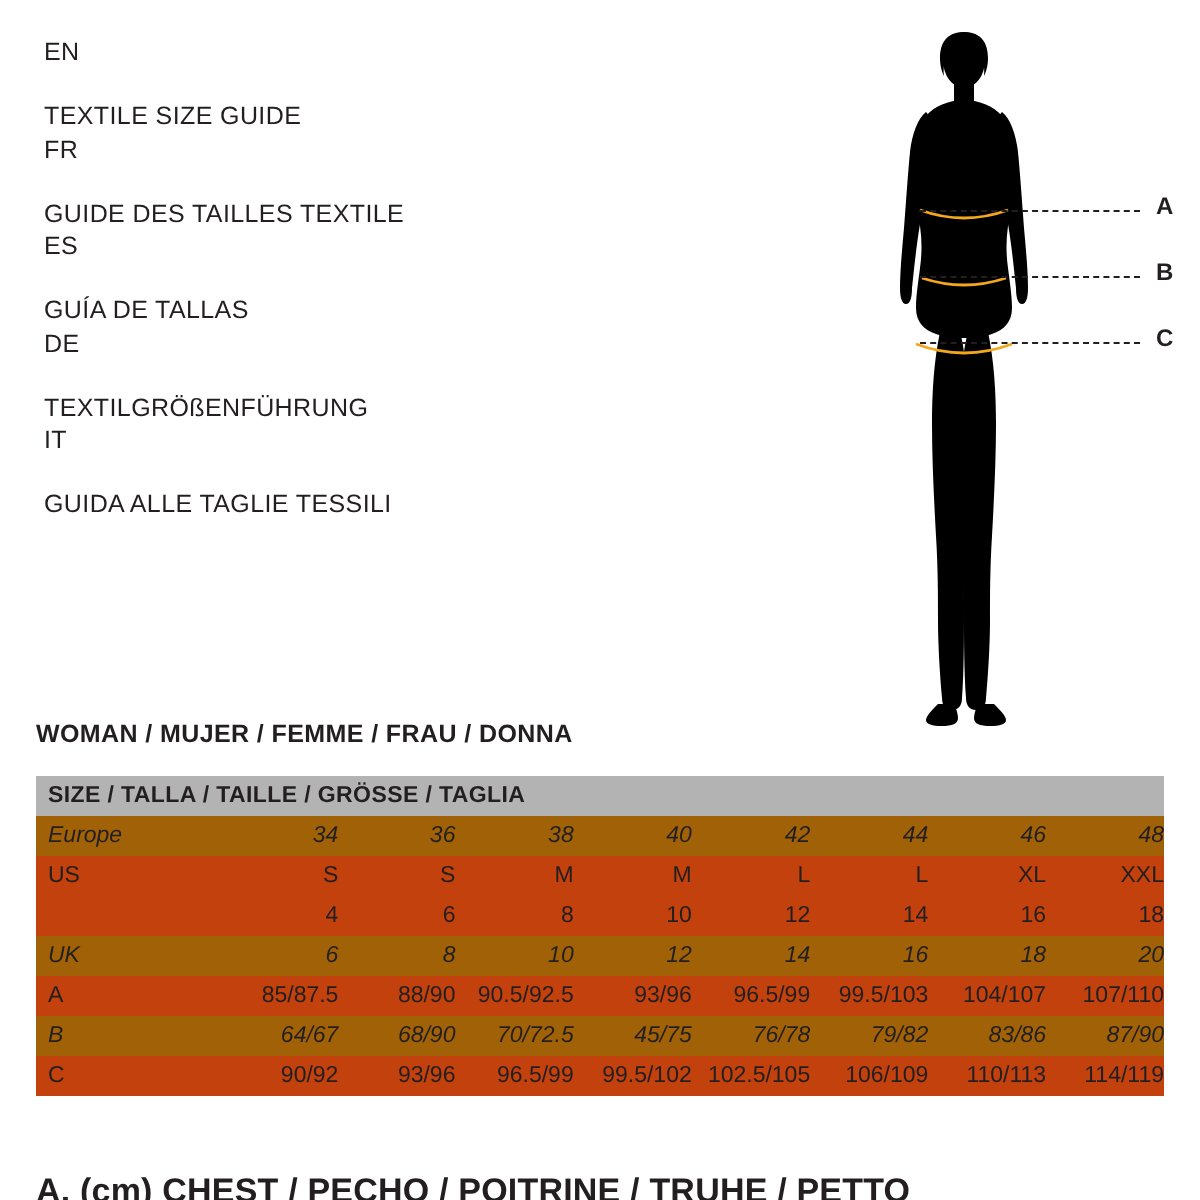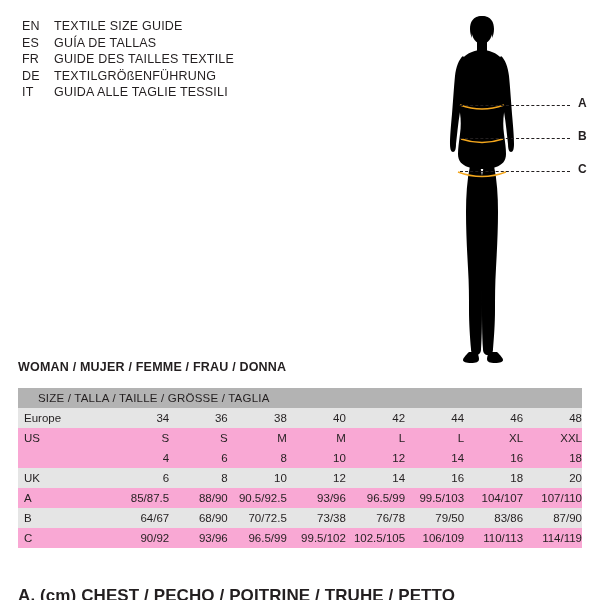--- a/index.html
+++ b/index.html
@@ -28,20 +28,21 @@
     left: 22px;
     top: 18px;
     width: 330px;
   }
   .lang-row {
     display: flex;
     align-items: baseline;
     font-size: 12.5px;
     line-height: 16.5px;
     letter-spacing: 0.2px;
+    flex-direction: column;
   }
   .lang-code {
     width: 32px;
     flex: 0 0 32px;
     font-size: 12.5px;
   }
   .lang-text {
     flex: 1 1 auto;
     font-size: 12.5px;
   }
@@ -101,30 +102,31 @@
     font-size: 11.5px;
   }
   .size-table td {
     padding: 2px 0 2px 0;
     height: 16px;
     line-height: 15px;
     color: #231f20;
   }
   .size-table tr.header-row td {
     background: #b3b3b3;
-    font-weight: normal;
+    font-weight: bold;
     font-size: 11.5px;
-    padding-left: 20px;
+    padding-left: 6px;
     letter-spacing: 0.2px;
   }
   .size-table tr.shade td {
-    background: #e5e5e5;
+    background: #a16207;
+    font-style: italic;
   }
   .size-table tr.plain td {
-    background: #f9a8d4;
+    background: #c2410c;
   }
   .size-table td.label-col {
     width: 88px;
     padding-left: 6px;
     text-align: left;
   }
   .size-table td.val {
     width: 59.5px;
     text-align: right;
   }
@@ -148,26 +150,26 @@
 <body>
 
 <div class="page">
 
   <div class="lang-block">
     <div class="lang-row">
       <span class="lang-code">EN</span>
       <span class="lang-text">TEXTILE SIZE GUIDE</span>
     </div>
     <div class="lang-row">
+      <span class="lang-code">FR</span>
+      <span class="lang-text">GUIDE DES TAILLES TEXTILE</span>
+    </div>
+    <div class="lang-row">
       <span class="lang-code">ES</span>
       <span class="lang-text">GUÍA DE TALLAS</span>
-    </div>
-    <div class="lang-row">
-      <span class="lang-code">FR</span>
-      <span class="lang-text">GUIDE DES TAILLES TEXTILE</span>
     </div>
     <div class="lang-row">
       <span class="lang-code">DE</span>
       <span class="lang-text">TEXTILGRÖßENFÜHRUNG</span>
     </div>
     <div class="lang-row">
       <span class="lang-code">IT</span>
       <span class="lang-text">GUIDA ALLE TAGLIE TESSILI</span>
     </div>
   </div>
@@ -317,23 +319,23 @@
         <td class="val">99.5/103</td>
         <td class="val">104/107</td>
         <td class="val">107/110</td>
       </tr>
 
       <tr class="shade">
         <td class="label-col">B</td>
         <td class="val">64/67</td>
         <td class="val">68/90</td>
         <td class="val">70/72.5</td>
-        <td class="val">73/38</td>
+        <td class="val">45/75</td>
         <td class="val">76/78</td>
-        <td class="val">79/50</td>
+        <td class="val">79/82</td>
         <td class="val">83/86</td>
         <td class="val">87/90</td>
       </tr>
 
       <tr class="plain">
         <td class="label-col">C</td>
         <td class="val">90/92</td>
         <td class="val">93/96</td>
         <td class="val">96.5/99</td>
         <td class="val">99.5/102</td>

